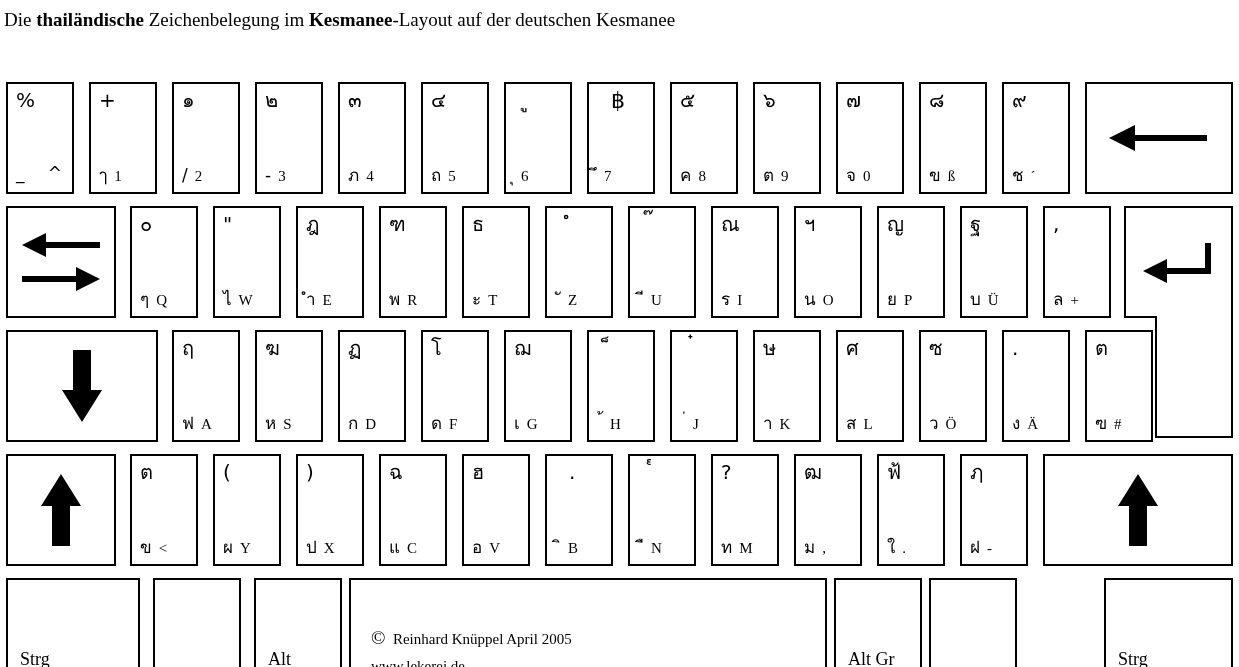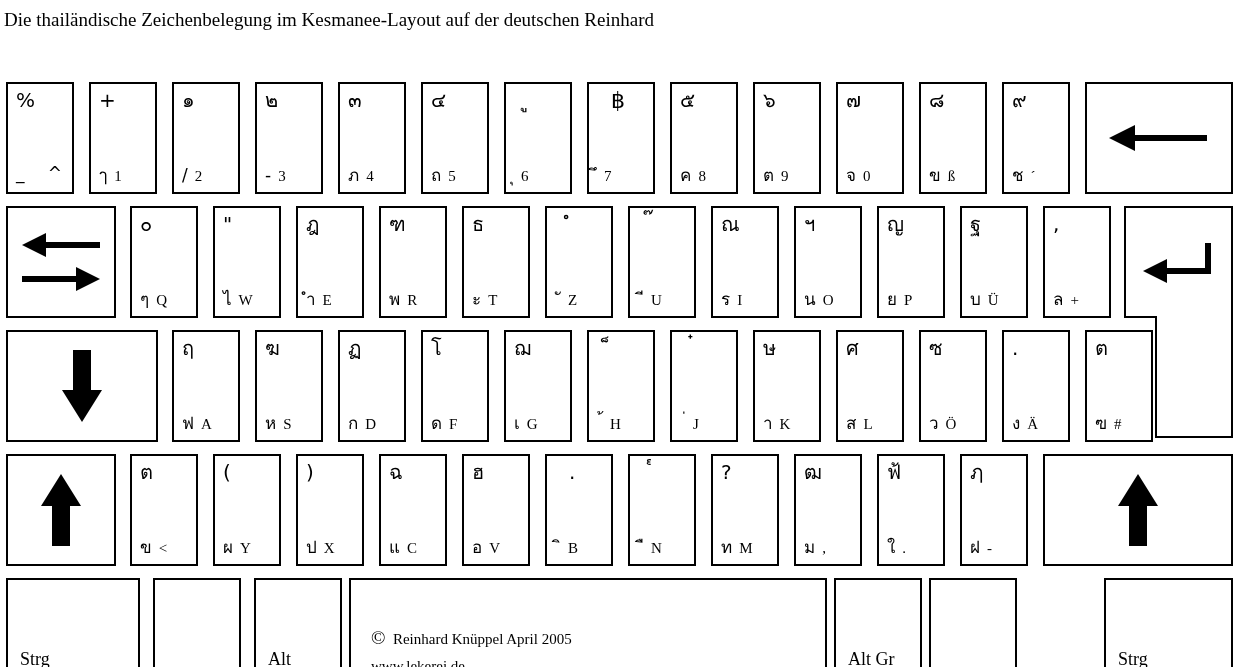--- a/index.html
+++ b/index.html
@@ -14,21 +14,21 @@
     color: #000000;
     overflow: hidden;
   }
   #title {
     font-size: 19px;
     padding: 6px 0 0 4px;
     height: 28px;
     line-height: 28px;
     white-space: nowrap;
   }
-  #title b { font-weight: normal; }
+  #title b { font-weight: bold; }
   #keyboard {
     position: relative;
     width: 1239px;
     height: 620px;
   }
   .key {
     position: absolute;
     border: 2px solid #000000;
     background: #ffffff;
     box-sizing: border-box;
@@ -94,21 +94,21 @@
     flex-direction: column;
     justify-content: center;
     gap: 6px;
   }
   .arrowbox.tabsvg { justify-content: center; }
 </style>
 </head>
 <body>
 
 <div id="title">
-  <span>Die </span><b>thailändische</b><span> Zeichenbelegung im </span><b>Kesmanee</b><span>-Layout auf der deutschen Reinhard</span>
+  <span>Die </span><b>thailändische</b><span> Zeichenbelegung im </span><b>Kesmanee</b><span>-Layout auf der deutschen Kesmanee</span>
 </div>
 
 <div id="keyboard">
 
   <div class="key" style="left:6px;top:48px;width:68px;height:112px;">
     <span class="topglyph">%</span>
     <span class="bl">_</span>
     <span class="br">^</span>
   </div>
   <div class="key" style="left:89px;top:48px;width:68px;height:112px;">

